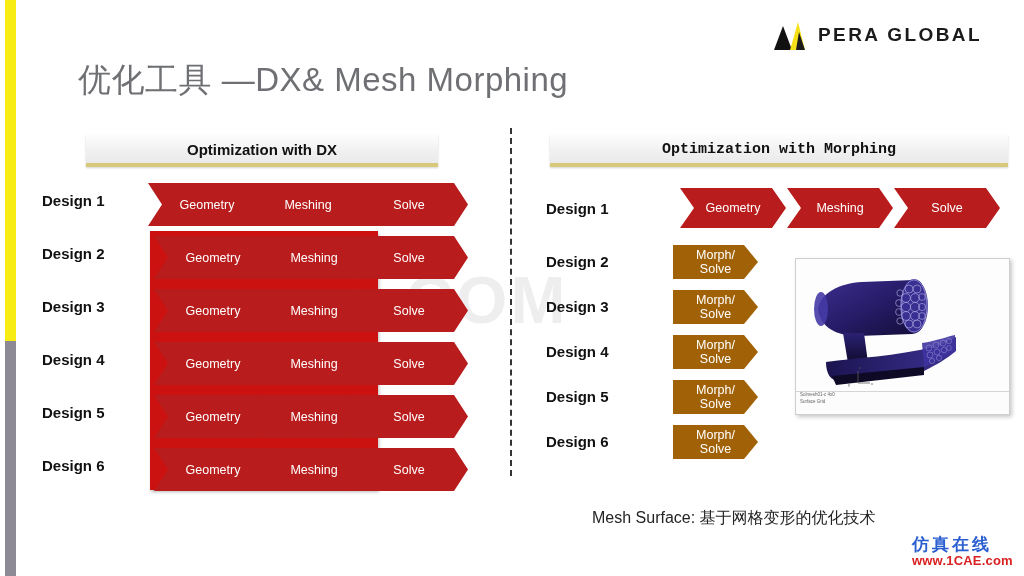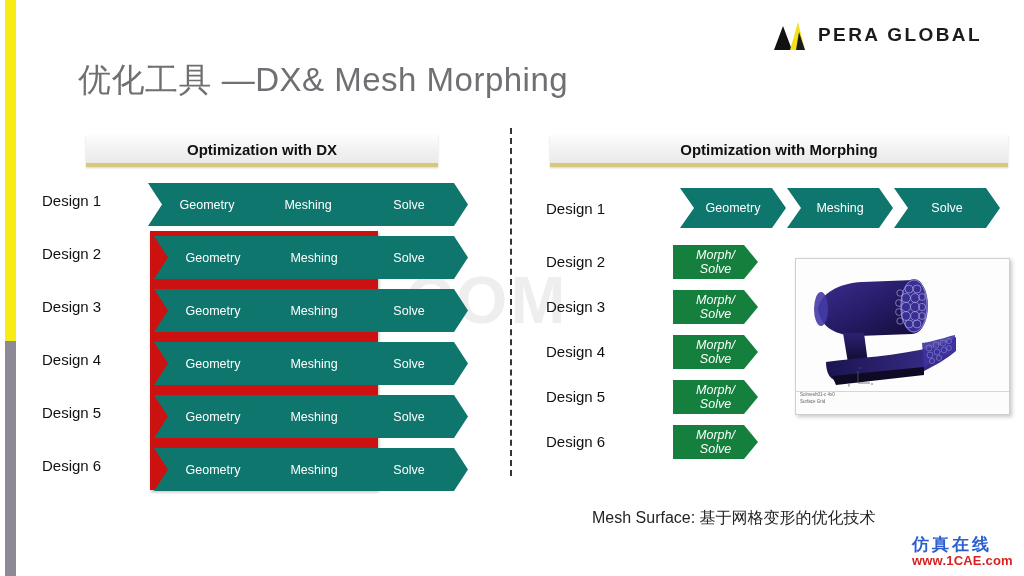--- a/index.html
+++ b/index.html
@@ -27,46 +27,46 @@
   
   .panel-header{
     position:absolute;height:28px;
     background:linear-gradient(180deg,#fdfdfd 0%,#f1f1f1 55%,#eaeaea 100%);
     border-bottom:4px solid #d8c87a;
     box-shadow:0 1px 2px rgba(0,0,0,.18);
     display:flex;align-items:center;justify-content:center;
     font-size:15px;font-weight:700;color:#111;
   }
   #header-dx{left:86px;top:135px;width:352px;text-align:right;}
-  #header-morph{left:550px;top:135px;width:458px;}
+  #header-morph{left:550px;top:135px;width:458px;font-family:Liberation Mono, monospace;}
 
   
   #divider{position:absolute;left:510px;top:128px;width:0;height:348px;
     border-left:2px dashed #343434;}
 
   
   #wm-center{position:absolute;left:196px;top:262px;width:540px;
     font-size:66px;font-weight:700;letter-spacing:3px;
     color:rgba(120,120,120,.13);white-space:nowrap;pointer-events:none;}
   #wm-brand{position:absolute;left:912px;top:536px;width:108px;text-align:left;
     line-height:1.05;pointer-events:none;}
   #wm-brand-cn{font-size:17px;font-weight:700;color:#2b5fd0;letter-spacing:3px;}
   #wm-brand-url{font-size:13px;font-weight:700;color:#d92121;letter-spacing:.2px;}
 
   
-  .design-label{position:absolute;font-size:15px;font-weight:400;color:#111;white-space:nowrap;}
+  .design-label{position:absolute;font-size:15px;font-weight:700;color:#111;white-space:nowrap;}
 
   
   .chev{
     position:absolute;display:flex;align-items:center;justify-content:center;
     color:#ffffff;font-size:12.5px;line-height:1.12;text-align:center;
     clip-path:polygon(0 0, calc(100% - 14px) 0, 100% 50%, calc(100% - 14px) 100%, 0 100%, 14px 50%);
   }
-  .chev.light{background:#0f766e;}
-  .chev.dark{background:#15803d;font-style:italic;}
+  .chev.light{background:#b91c1c;}
+  .chev.dark{background:#a16207;}
   .chev.flat{clip-path:polygon(0 0, calc(100% - 14px) 0, 100% 50%, calc(100% - 14px) 100%, 0 100%);}
 
   
   #red-block{position:absolute;left:150px;top:231px;width:228px;height:259px;
     background:#cc1111;box-shadow:1px 2px 3px rgba(0,0,0,.28);}
 
   
   #cfd-inset{position:absolute;left:795px;top:258px;width:213px;height:155px;
     background:#fbfbfb;border:1px solid #cfcfcf;box-shadow:2px 2px 4px rgba(0,0,0,.22);overflow:hidden;}
   #cfd-caption{position:absolute;left:0;bottom:0;width:100%;height:22px;

